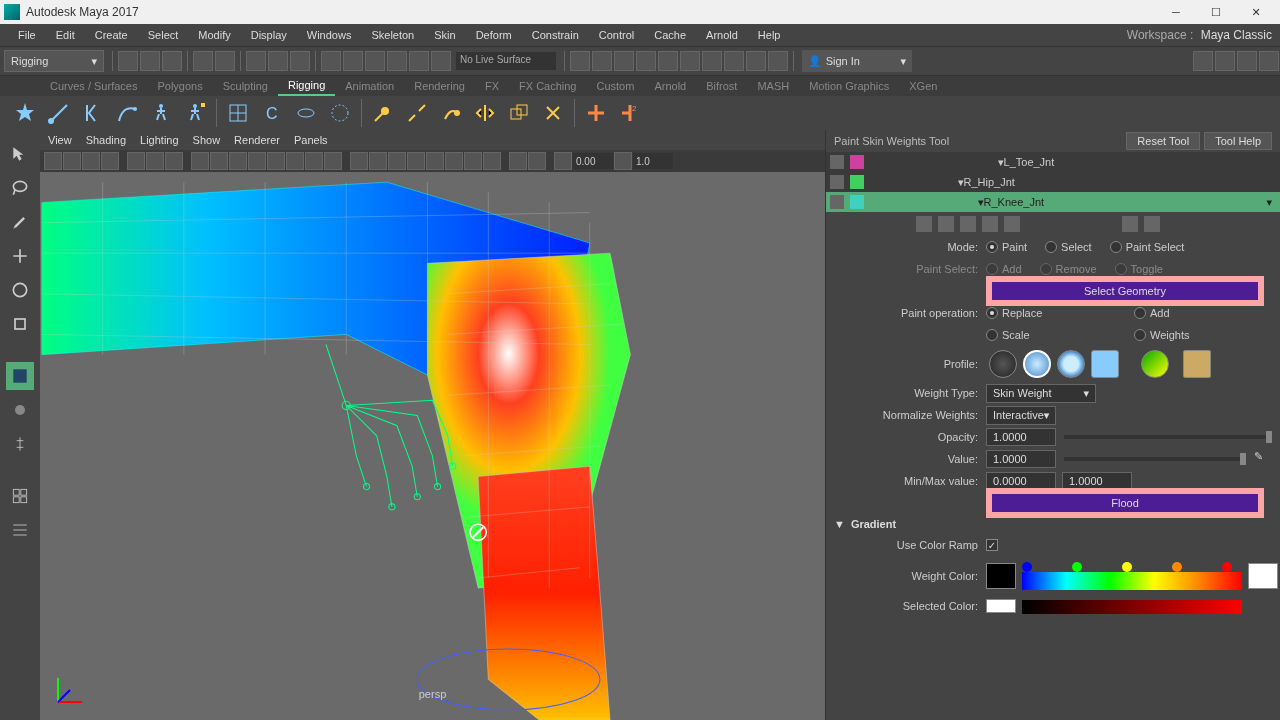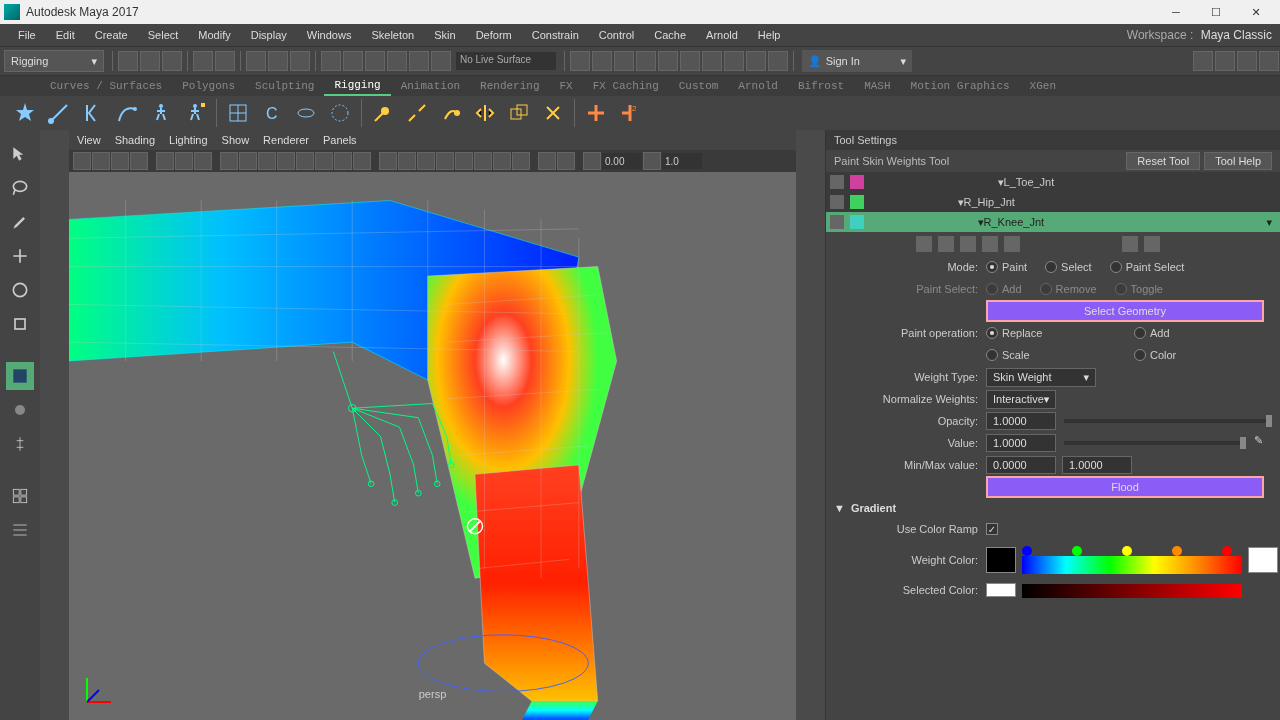--- a/index.html
+++ b/index.html
@@ -11,27 +11,27 @@
 .menubar { height: 22px; background: #444; display: flex; align-items: center; padding: 0 8px; }
 .menubar .menuitem { padding: 0 10px; font-size: 11px; color: #ddd; cursor: pointer; }
 .menubar .workspace { margin-left: auto; font-size: 12px; color: #aaa; }
 .toolbar1 { height: 30px; background: #444; display: flex; align-items: center; border-top: 1px solid #333; border-bottom: 1px solid #333; }
 .toolbar1 .dropdown { width: 100px; height: 22px; background: #555; margin: 0 4px; display: flex; align-items: center; padding: 0 6px; font-size: 11px; color: #ddd; border: 1px solid #666; }
 .toolbar1 .sep { width: 1px; height: 20px; background: #666; margin: 0 4px; }
 .toolbar1 .tbtn { width: 20px; height: 20px; background: #555; margin: 0 1px; border: 1px solid #666; }
 .toolbar1 .surface { width: 100px; height: 18px; background: #333; margin: 0 4px; font-size: 10px; padding: 2px 4px; color: #aaa; }
 .toolbar1 .signin { width: 110px; height: 22px; background: #555; margin: 0 4px; display: flex; align-items: center; padding: 0 6px; color: #ddd; }
 .shelftabs { height: 20px; background: #3c3c3c; display: flex; align-items: center; padding-left: 40px; }
-.shelftabs .tab { padding: 0 10px; font-size: 11px; color: #888; cursor: pointer; height: 20px; display: flex; align-items: center; font-family: Liberation Mono, monospace; }
+.shelftabs .tab { padding: 0 10px; font-size: 11px; color: #888; cursor: pointer; height: 20px; display: flex; align-items: center; }
 .shelftabs .tab.active { color: #fff; border-bottom: 2px solid #5c8; }
 .shelf { height: 34px; background: #444; display: flex; align-items: center; padding: 0 8px; }
 .shelf .sbtn { width: 30px; height: 30px; margin: 0 2px; display: flex; align-items: center; justify-content: center; }
 .shelf .sep { width: 1px; height: 28px; background: #666; margin: 0 4px; }
 .shelf svg { width: 24px; height: 24px; }
-.main { display: flex; height: 590px; gap: 29px; }
+.main { display: flex; height: 590px; }
 .lefttools { width: 40px; background: #444; display: flex; flex-direction: column; align-items: center; padding-top: 10px; gap: 6px; }
 .lefttools .ltbtn { width: 28px; height: 28px; display: flex; align-items: center; justify-content: center; }
 .lefttools .ltbtn.active { background: #5a7; }
 .lefttools .ltsep { height: 12px; }
 .viewport-container { flex: 1; display: flex; flex-direction: column; background: #444; }
 .vpmenu { height: 20px; background: #444; display: flex; align-items: center; padding: 0 8px; gap: 14px; font-size: 11px; color: #ddd; }
 .vptoolbar { height: 22px; background: #3a3a3a; display: flex; align-items: center; padding: 0 4px; gap: 1px; }
 .vptoolbar .vpbtn { width: 18px; height: 18px; background: #555; border: 1px solid #666; }
 .vptoolbar .vpsep { width: 6px; }
 .vptoolbar .vpfield { width: 40px; height: 16px; background: #333; font-size: 10px; color: #ccc; padding: 0 3px; display: flex; align-items: center; }
@@ -50,21 +50,21 @@
 .rightpanel .jicon { width: 14px; height: 14px; background: #666; margin-right: 2px; }
 .rightpanel .iconrow { height: 24px; display: flex; align-items: center; padding-left: 90px; gap: 6px; }
 .rightpanel .iconrow .ibtn { width: 16px; height: 16px; background: #666; }
 .rightpanel .fieldrow { height: 22px; display: flex; align-items: center; font-size: 11px; color: #ccc; }
 .rightpanel .flabel { width: 160px; text-align: right; padding-right: 8px; }
 .rightpanel .fradio { width: 12px; height: 12px; border-radius: 50%; background: #333; margin-right: 4px; border: 1px solid #888; position: relative; }
 .rightpanel .fradio.on::after { content:''; position:absolute; inset:3px; background:#ddd; border-radius:50%; }
 .rightpanel .fopt { margin-right: 18px; display: flex; align-items: center; }
 .rightpanel .fcheck { width: 12px; height: 12px; background: #333; border: 1px solid #888; margin-right: 4px; display:flex;align-items:center;justify-content:center; }
 .rightpanel .fcheck.on::after { content:'✓'; font-size:10px; color:#ddd; }
-.rightpanel .fbtn { background: #8b5cf6; border: 2px solid #fca5a5; padding: 3px 32px; font-size: 11px; color: #ddd; }
+.rightpanel .fbtn { background: #4c1d95; border: 6px solid #fca5a5; padding: 3px 32px; font-size: 11px; color: #ddd; }
 .rightpanel .fdrop { background: #333; border: 1px solid #666; padding: 2px 6px; font-size: 11px; color: #ddd; width: 110px; display: flex; justify-content: space-between; }
 .rightpanel .finput { background: #333; border: 1px solid #666; padding: 2px 6px; font-size: 11px; color: #ddd; width: 70px; }
 .rightpanel .fslider { flex: 1; height: 4px; background: #333; margin: 0 8px; position: relative; }
 .rightpanel .fslider .thumb { position: absolute; right: 0; top: -4px; width: 6px; height: 12px; background: #888; }
 .rightpanel .profile-btn { width: 28px; height: 28px; border-radius: 50%; border: 1px solid #888; margin: 0 3px; }
 .rightpanel .profile-btn.sq { border-radius: 3px; }
 .rightpanel .profile-btn.sel { border: 2px solid #fff; }
 .rightpanel .subhead { display: flex; align-items: center; padding: 4px 8px; font-size: 11px; color: #ddd; font-weight: bold; }
 .rightpanel .subhead .arrow { margin-right: 6px; }
 .rightpanel .ramp { width: 220px; height: 18px; background: linear-gradient(90deg,#00f,#0ff,#0f0,#ff0,#f80,#f00); position: relative; margin-left: 6px; }
@@ -443,21 +443,20 @@
           <line x1="8" y1="32" x2="8" y2="8" stroke="#0f0" stroke-width="2"></line>
           <line x1="8" y1="32" x2="32" y2="32" stroke="#f00" stroke-width="2"></line>
           <line x1="8" y1="32" x2="20" y2="20" stroke="#00f" stroke-width="2"></line>
         </svg>
       </div>
       <div class="persp-label">persp</div>
     </div>
   </div>
 
   <div class="rightpanel">
-    <div class="rptitle">Tool Settings</div>
     <div class="rpsub">
       <span>Paint Skin Weights Tool</span>
       <div class="rpbtns">
         <div class="rpbtn">Reset Tool</div>
         <div class="rpbtn">Tool Help</div>
       </div>
     </div>
     <div class="jointlist">
       <div class="jointrow">
         <div class="jicon"></div>
@@ -536,22 +535,33 @@
         </div>
     </div>
     <div class="fieldrow">
       <div class="flabel"></div>
       <div class="fopt" style="width:130px">
           <div class="fradio"></div>
           <span>Scale</span>
         </div>
       <div class="fopt">
           <div class="fradio"></div>
-          <span>Color</span>
-        </div>
+          <span>Weights</span>
+        </div>
+    </div>
+    <div class="fieldrow" style="height:36px">
+      <div class="flabel">Profile:</div>
+      <div class="profile-btn" style="background:radial-gradient(#555,#222)"></div>
+      <div class="profile-btn sel" style="background:radial-gradient(#cef,#48c)"></div>
+      <div class="profile-btn" style="background:radial-gradient(#cef 40%,#48c 70%)"></div>
+      <div class="profile-btn sq" style="background:#8cf"></div>
+      <div style="width:16px"></div>
+      <div class="profile-btn" style="background:linear-gradient(135deg,#0a0,#ff0)"></div>
+      <div style="width:8px"></div>
+      <div class="profile-btn sq" style="background:#ca6;border-radius:2px"></div>
     </div>
     <div class="fieldrow">
       <div class="flabel">Weight Type:</div>
       <div class="fdrop">
           <span>Skin Weight</span>
           <span>▾</span>
         </div>
     </div>
     <div class="fieldrow">
       <div class="flabel">Normalize Weights:</div>

